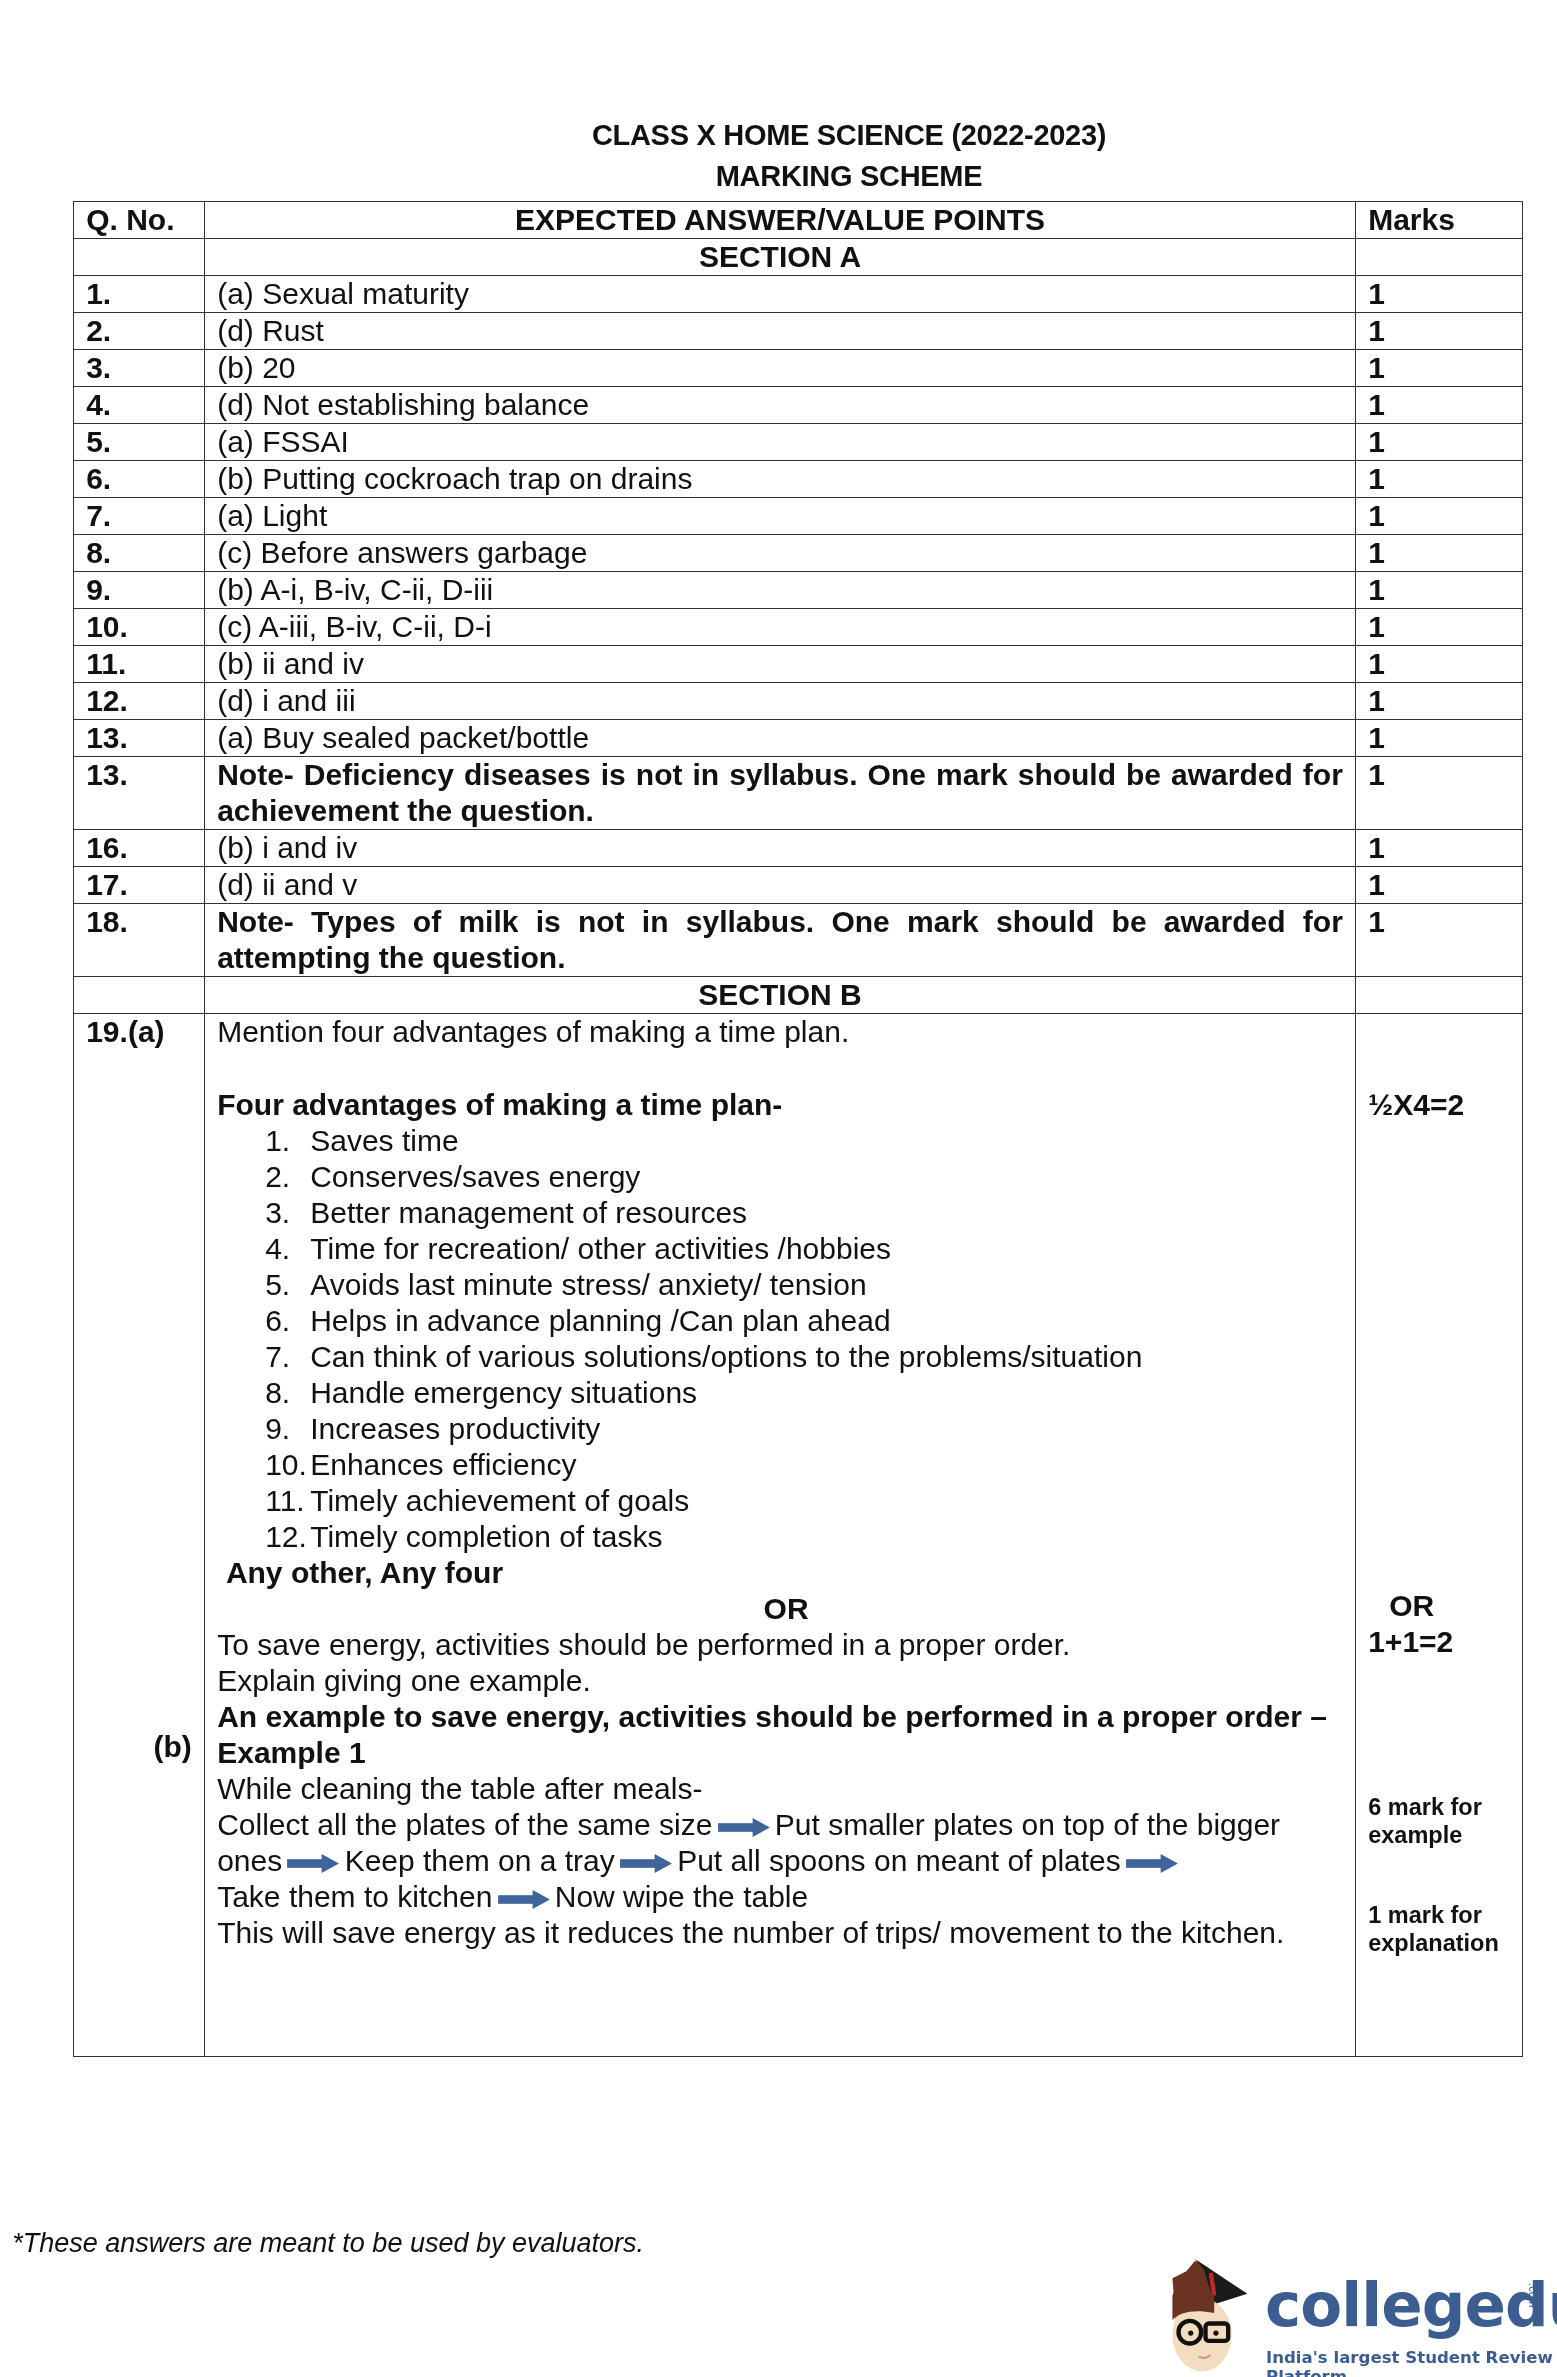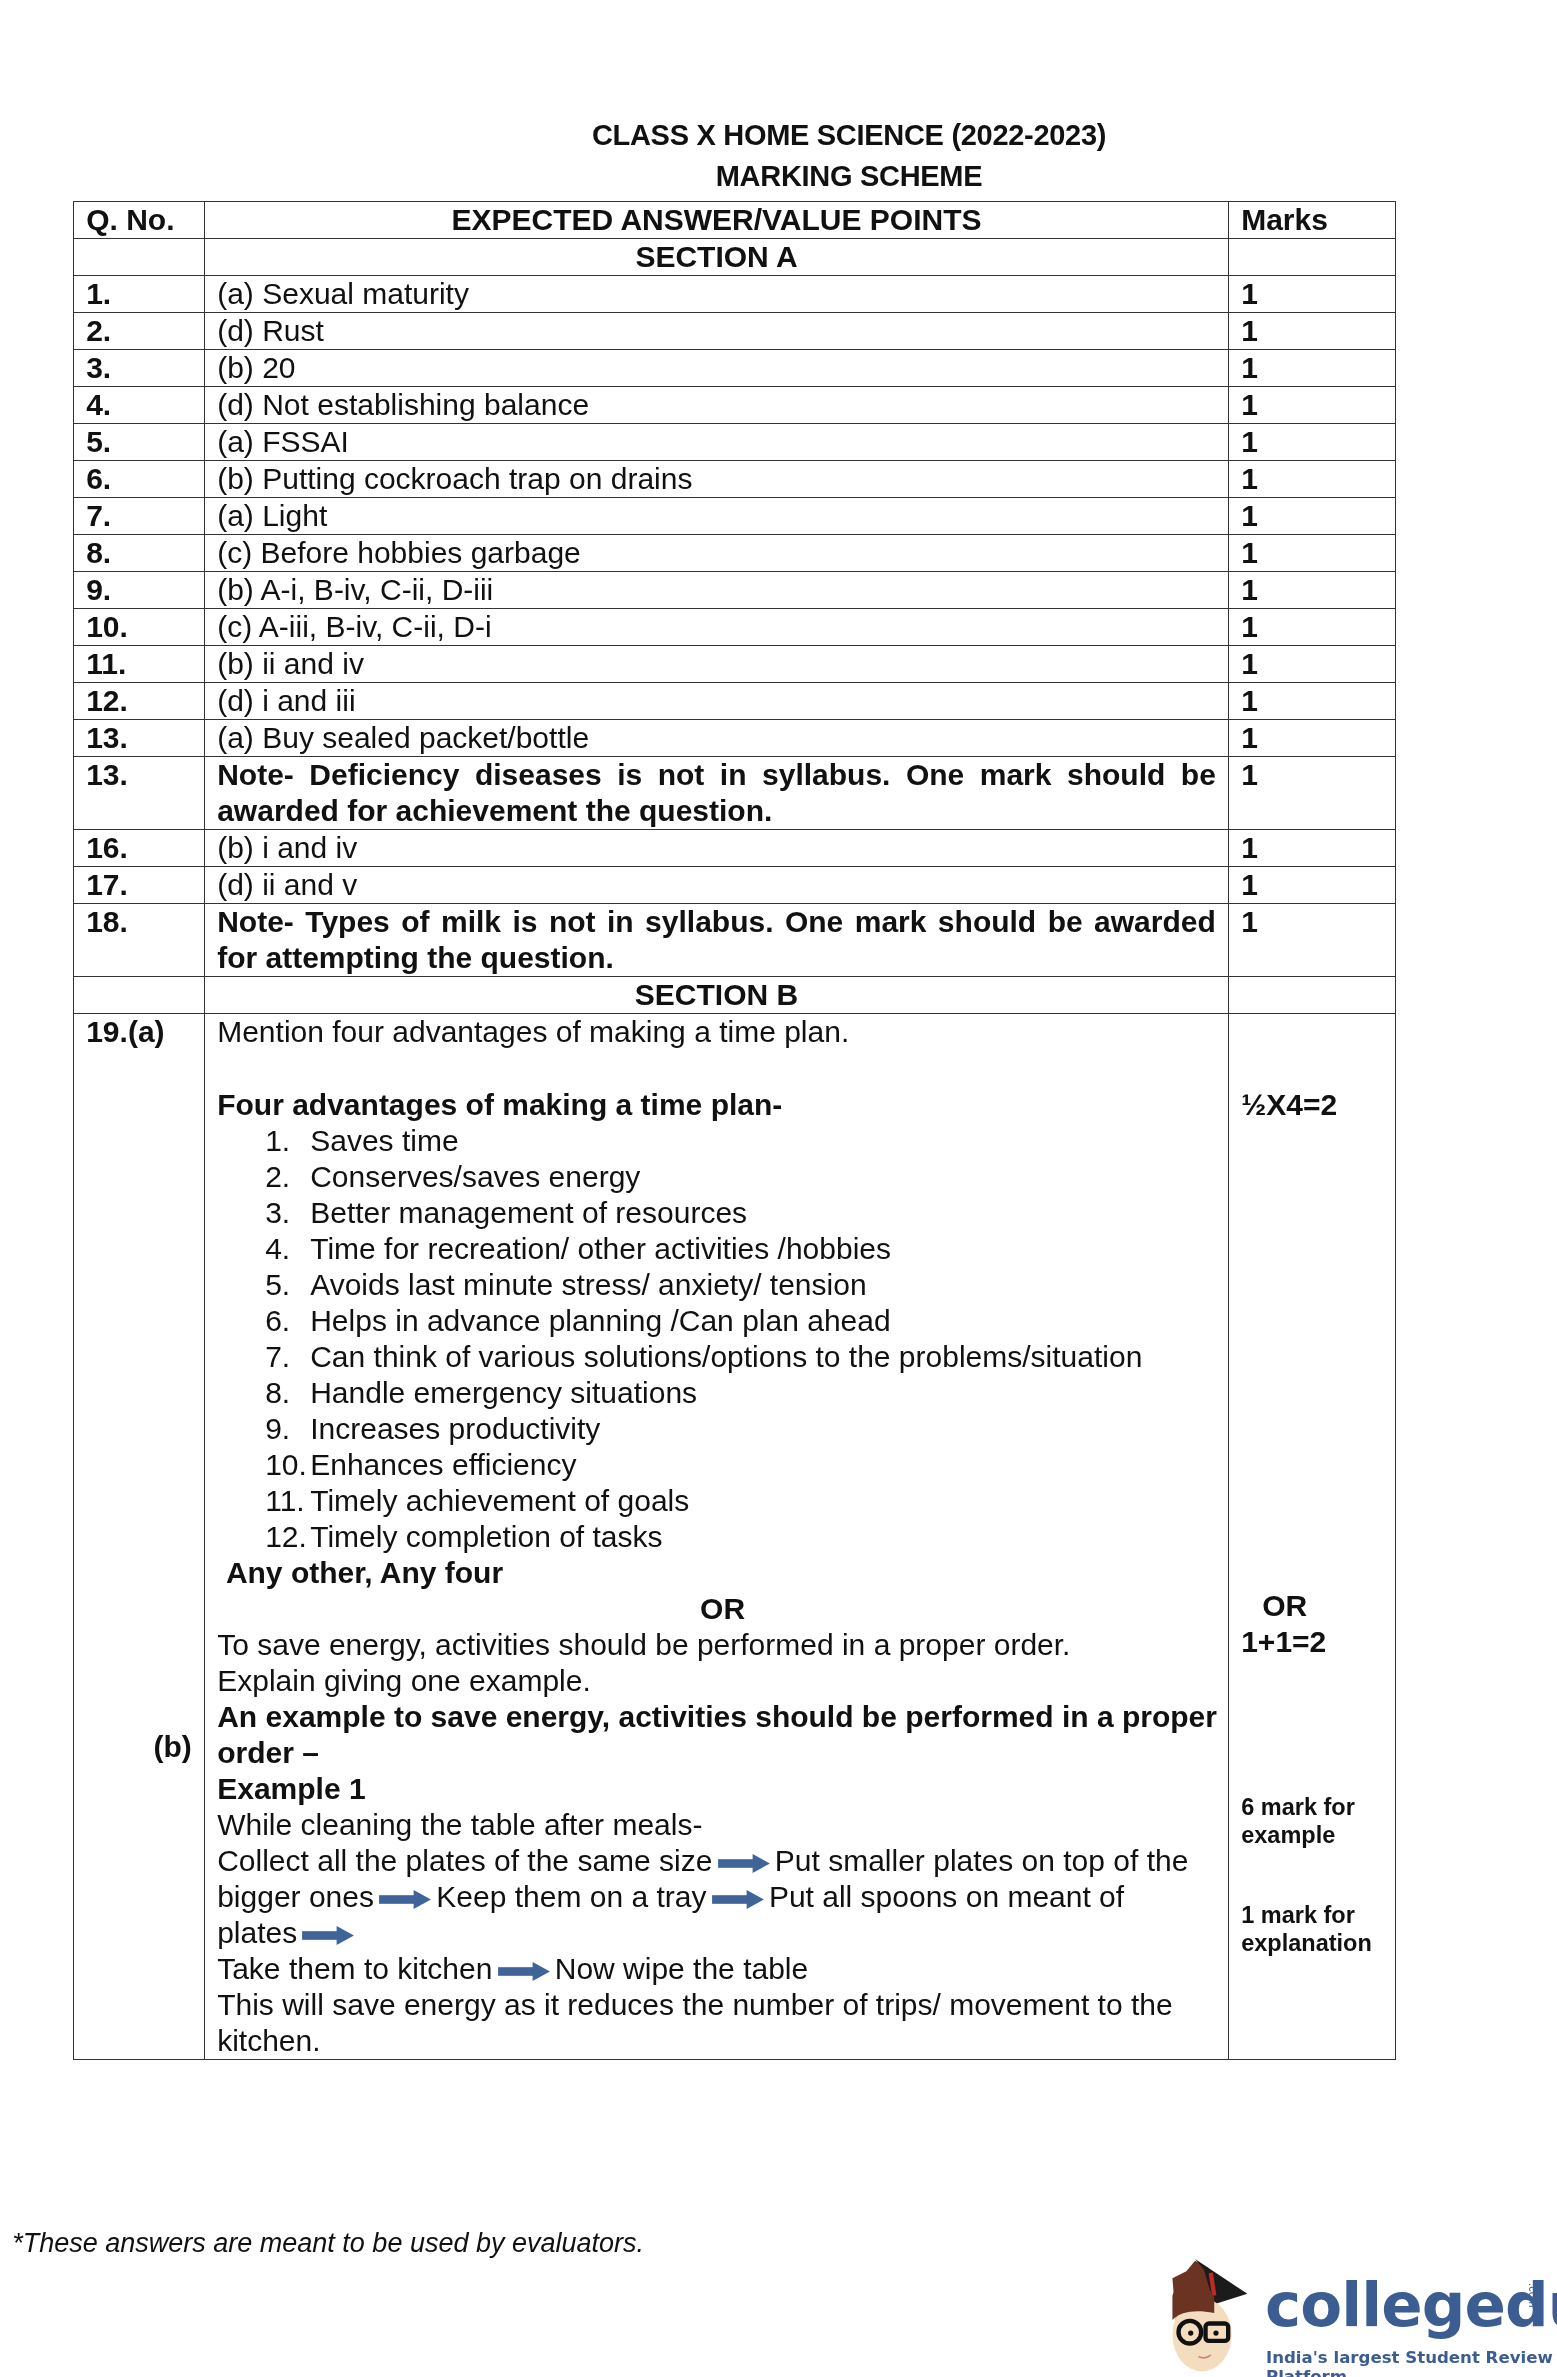--- a/index.html
+++ b/index.html
@@ -2,21 +2,21 @@
 <html style="font-size:14px"><head>
 <meta charset="utf-8">
 <style>
   html, body { margin:0; padding:0; background:#fff; }
   body { width:1558px; height:2377px; position:relative; overflow:hidden;
          font-family:"Liberation Sans", sans-serif; color:#111; }
   .title { position:absolute; left:0; width:1558px; text-align:center; font-weight:bold;
            font-size:29px; letter-spacing:-0.3px; }
   #t1 { top:119px; left:70px; }
   #t2 { top:160px; left:70px; }
-  table.ms { position:absolute; left:73px; top:201px; width:1323px; border-collapse:collapse;
+  table.ms { position:absolute; left:73px; top:201px; width:1450px; border-collapse:collapse;
              table-layout:fixed; }
   table.ms td { border:1.7px solid #333; padding:0 0 0 12.2px; vertical-align:top;
                 font-size:30px; line-height:36px; height:36px; }
   col.c1 { width:131px; } col.c3 { width:167px; }
   .b { font-weight:bold; }
   .center { text-align:center; padding-left:0 !important; }
   td.q { font-weight:bold; }
   td.m { font-weight:bold; }
   .note { text-align:justify; padding-right:12.2px !important; }
   .list { margin:0; padding:0 0 0 48px; list-style:none; }
@@ -87,21 +87,21 @@
         <td>(b) Putting cockroach trap on drains</td>
         <td class="m">1</td>
       </tr>
       <tr>
         <td class="q">7.</td>
         <td>(a) Light</td>
         <td class="m">1</td>
       </tr>
       <tr>
         <td class="q">8.</td>
-        <td>(c) Before hobbies garbage</td>
+        <td>(c) Before answers garbage</td>
         <td class="m">1</td>
       </tr>
       <tr>
         <td class="q">9.</td>
         <td>(b) A-i, B-iv, C-ii, D-iii</td>
         <td class="m">1</td>
       </tr>
       <tr>
         <td class="q">10.</td>
         <td>(c) A-iii, B-iv, C-ii, D-i</td>

